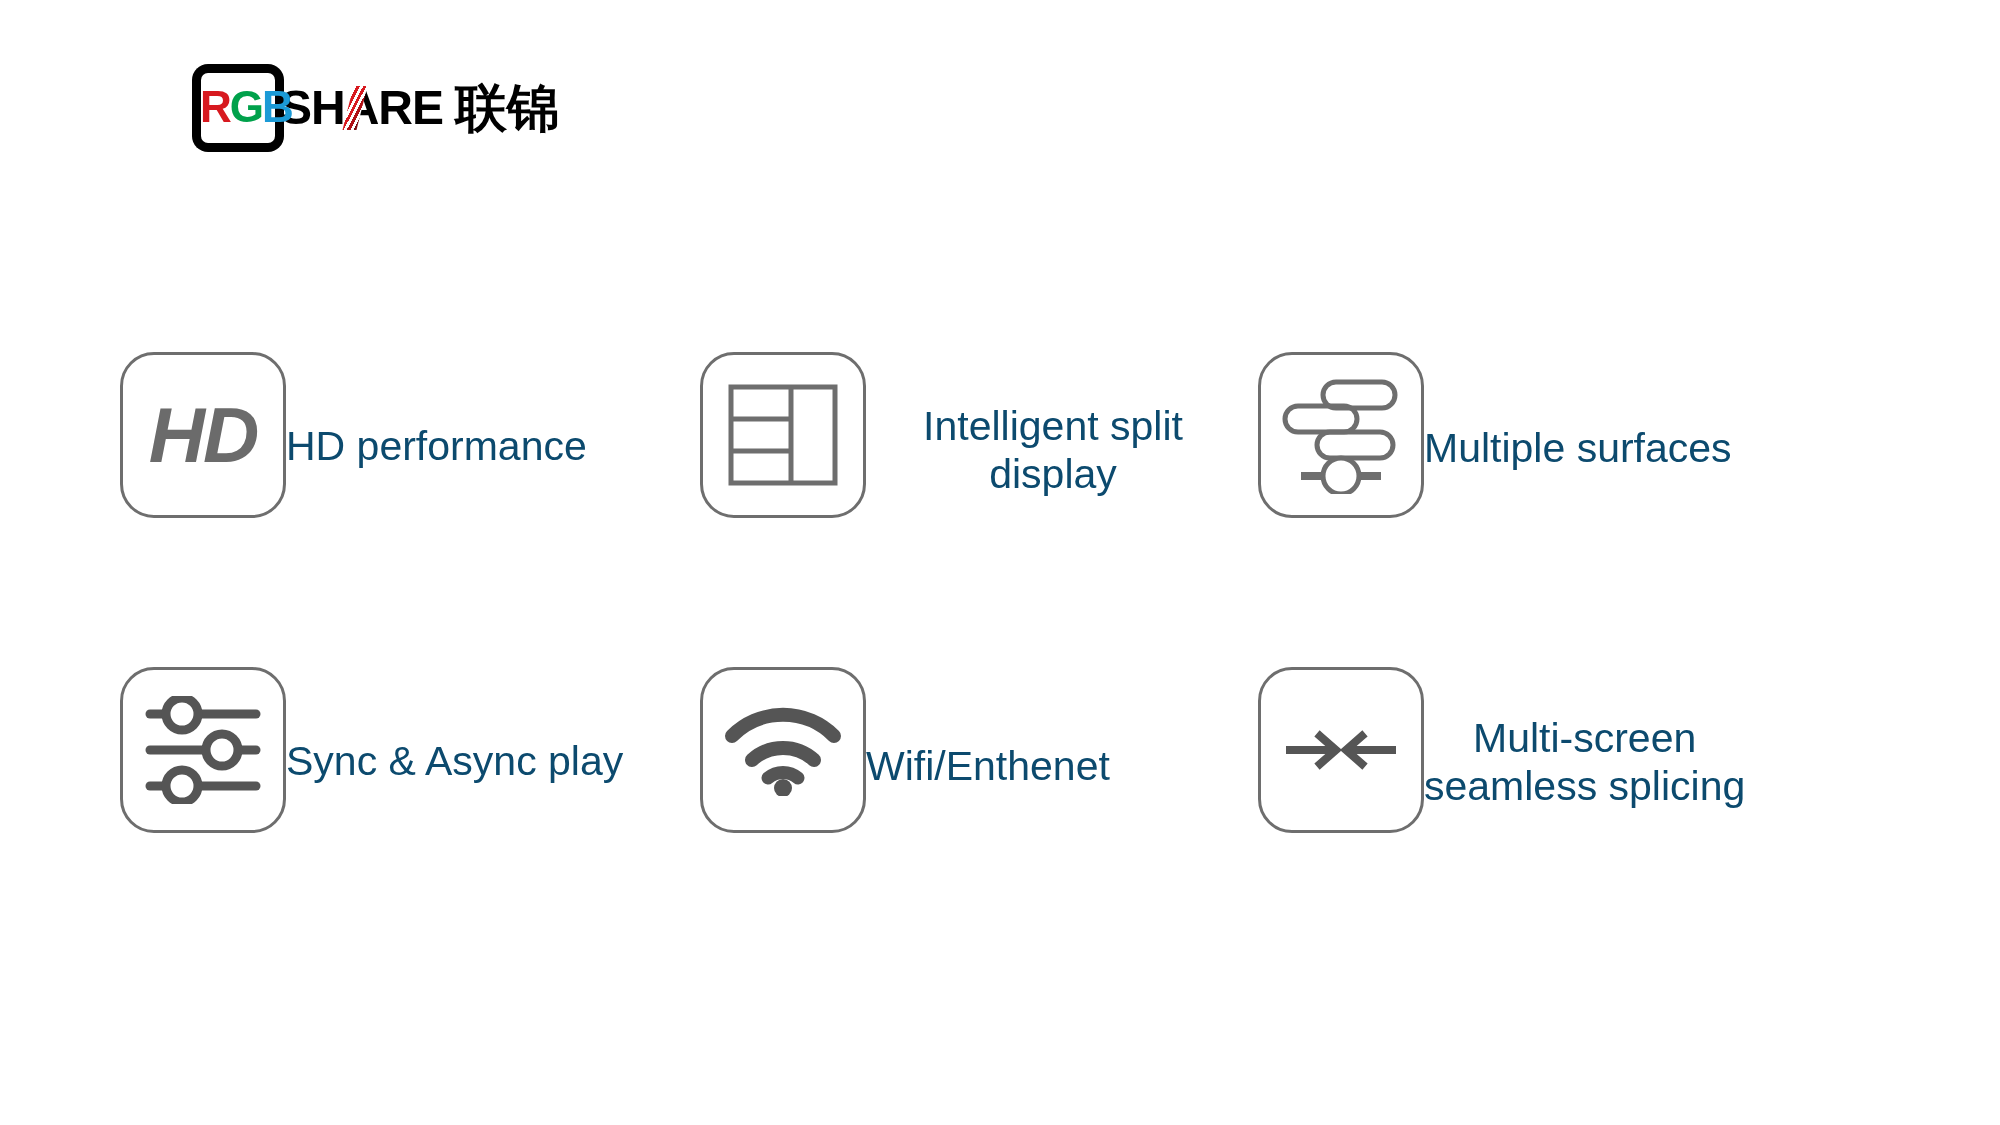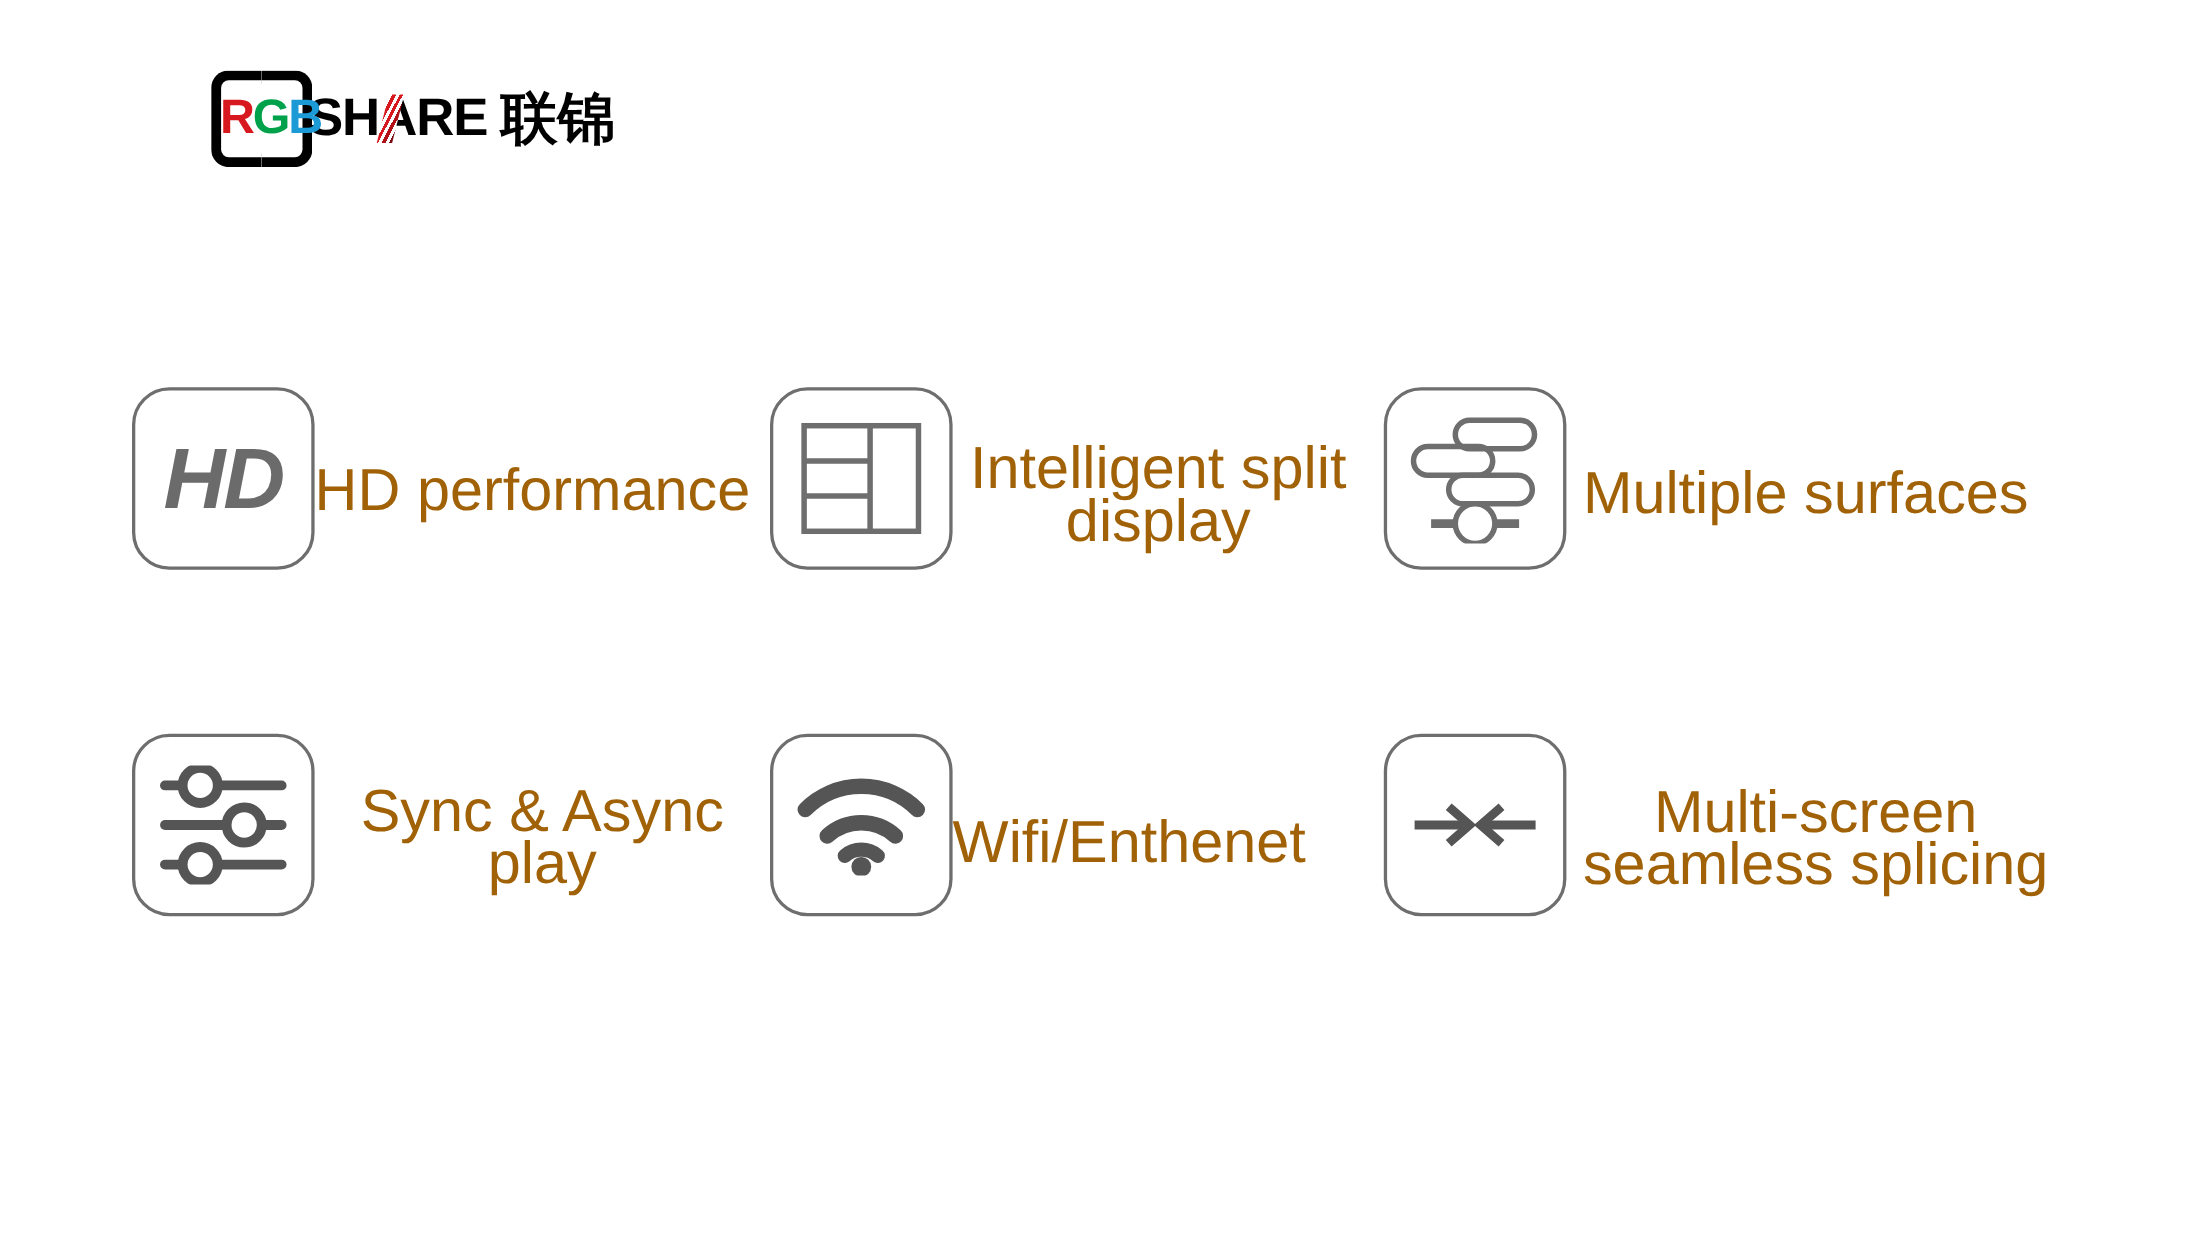--- a/index.html
+++ b/index.html
@@ -128,21 +128,21 @@
 
   .cell {
     position:relative;
     flex:0 0 auto;
     display:flex;
     flex-direction:row;
     align-items:center;
   }
   .cell-c1 { width:700px; padding-left:120px; }
   .cell-c2 { width:540px; }
-  .cell-c3 { width:760px; padding-left:18px;gap:15px; }
+  .cell-c3 { width:760px; padding-left:18px; }
 
   .tile {
     width:166px;
     height:166px;
     border:3px solid #6e6e6e;
     border-radius:34px;
     background:#ffffff;
     display:flex;
     align-items:center;
     justify-content:center;
@@ -157,23 +157,23 @@
     font-size:78px;
     line-height:78px;
     letter-spacing:-2px;
     color:#6b6b6b;
     user-select:none;
   }
 
   .caption {
     margin-top:24px;
     font-family:"Liberation Sans", sans-serif;
-    font-size:54px;
+    font-size:41px;
     line-height:48px;
-    color:#a16207;
+    color:#0c4a6e;
     text-align:center;
     white-space:pre-line;
     font-weight:400;
   }
   .cap-offset-a { margin-top:22px; }
   .cap-offset-b { margin-top:30px; }
   .cap-offset-c { margin-top:26px; }
   .cap-offset-d { margin-top:22px; }
   .cap-offset-e { margin-top:32px; }
   .cap-offset-f { margin-top:24px; }

